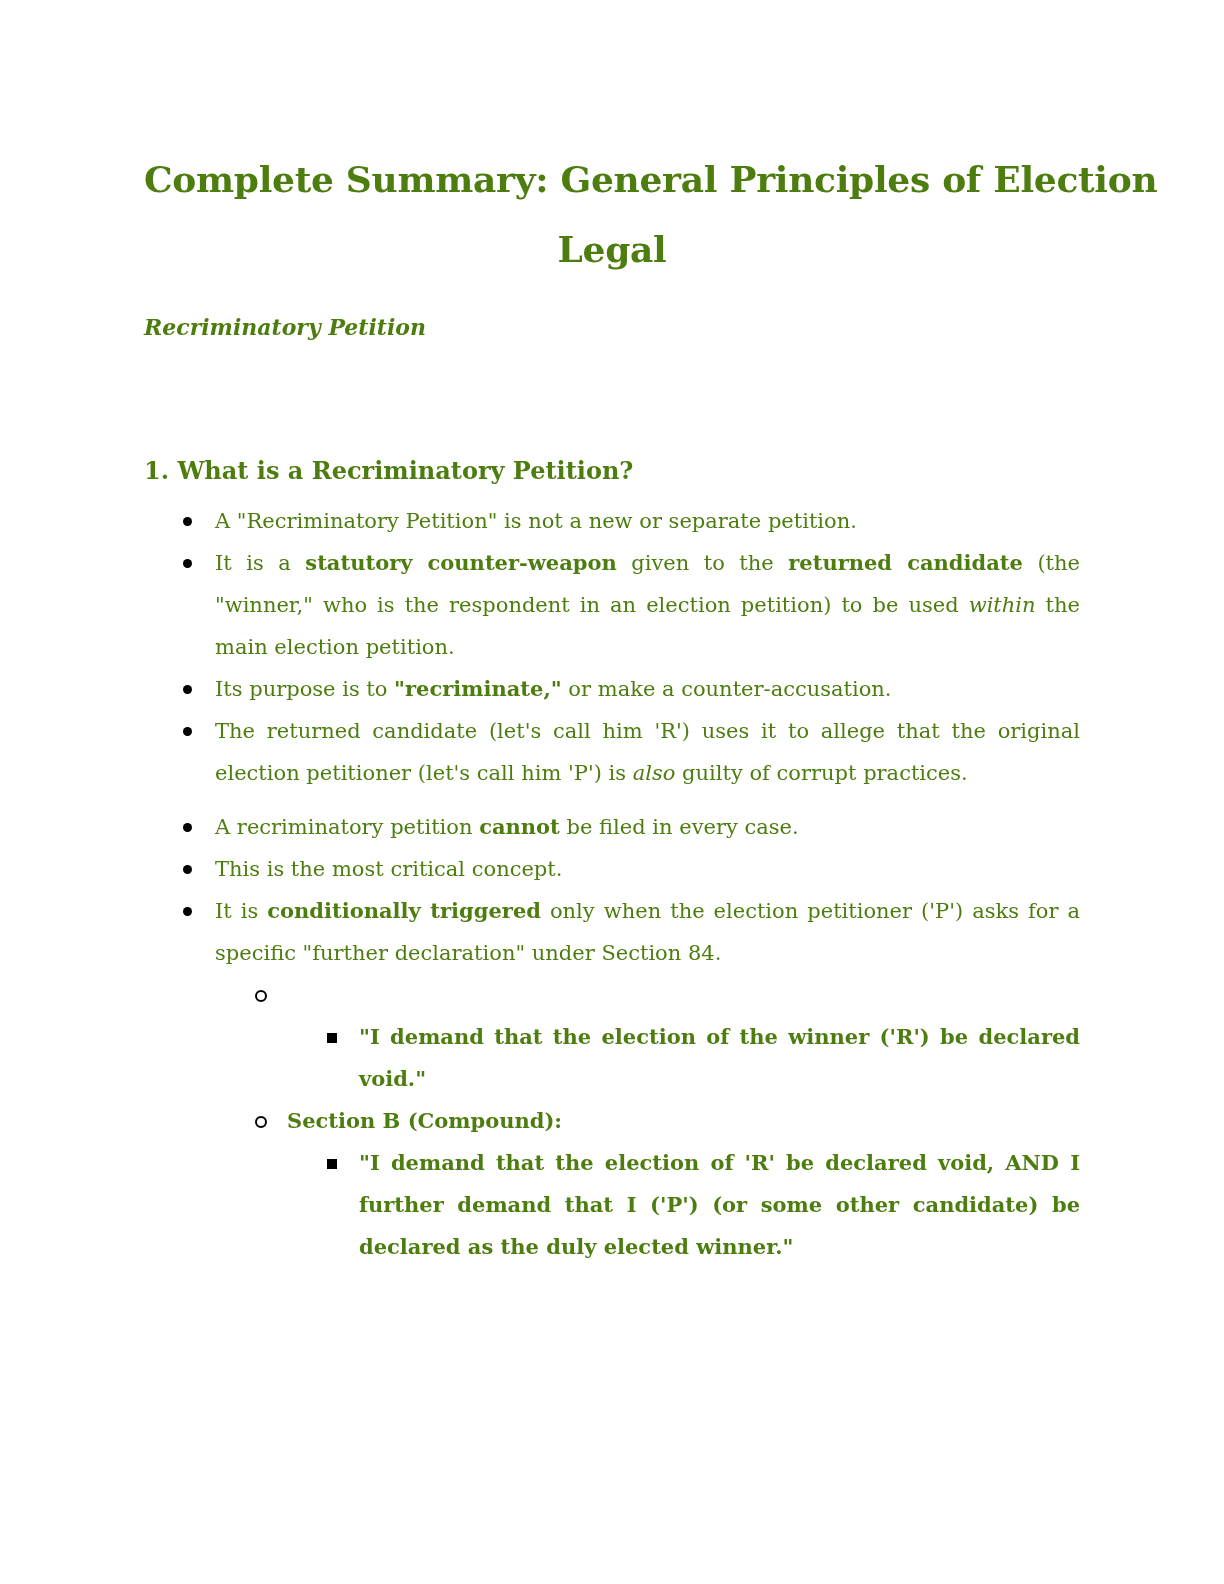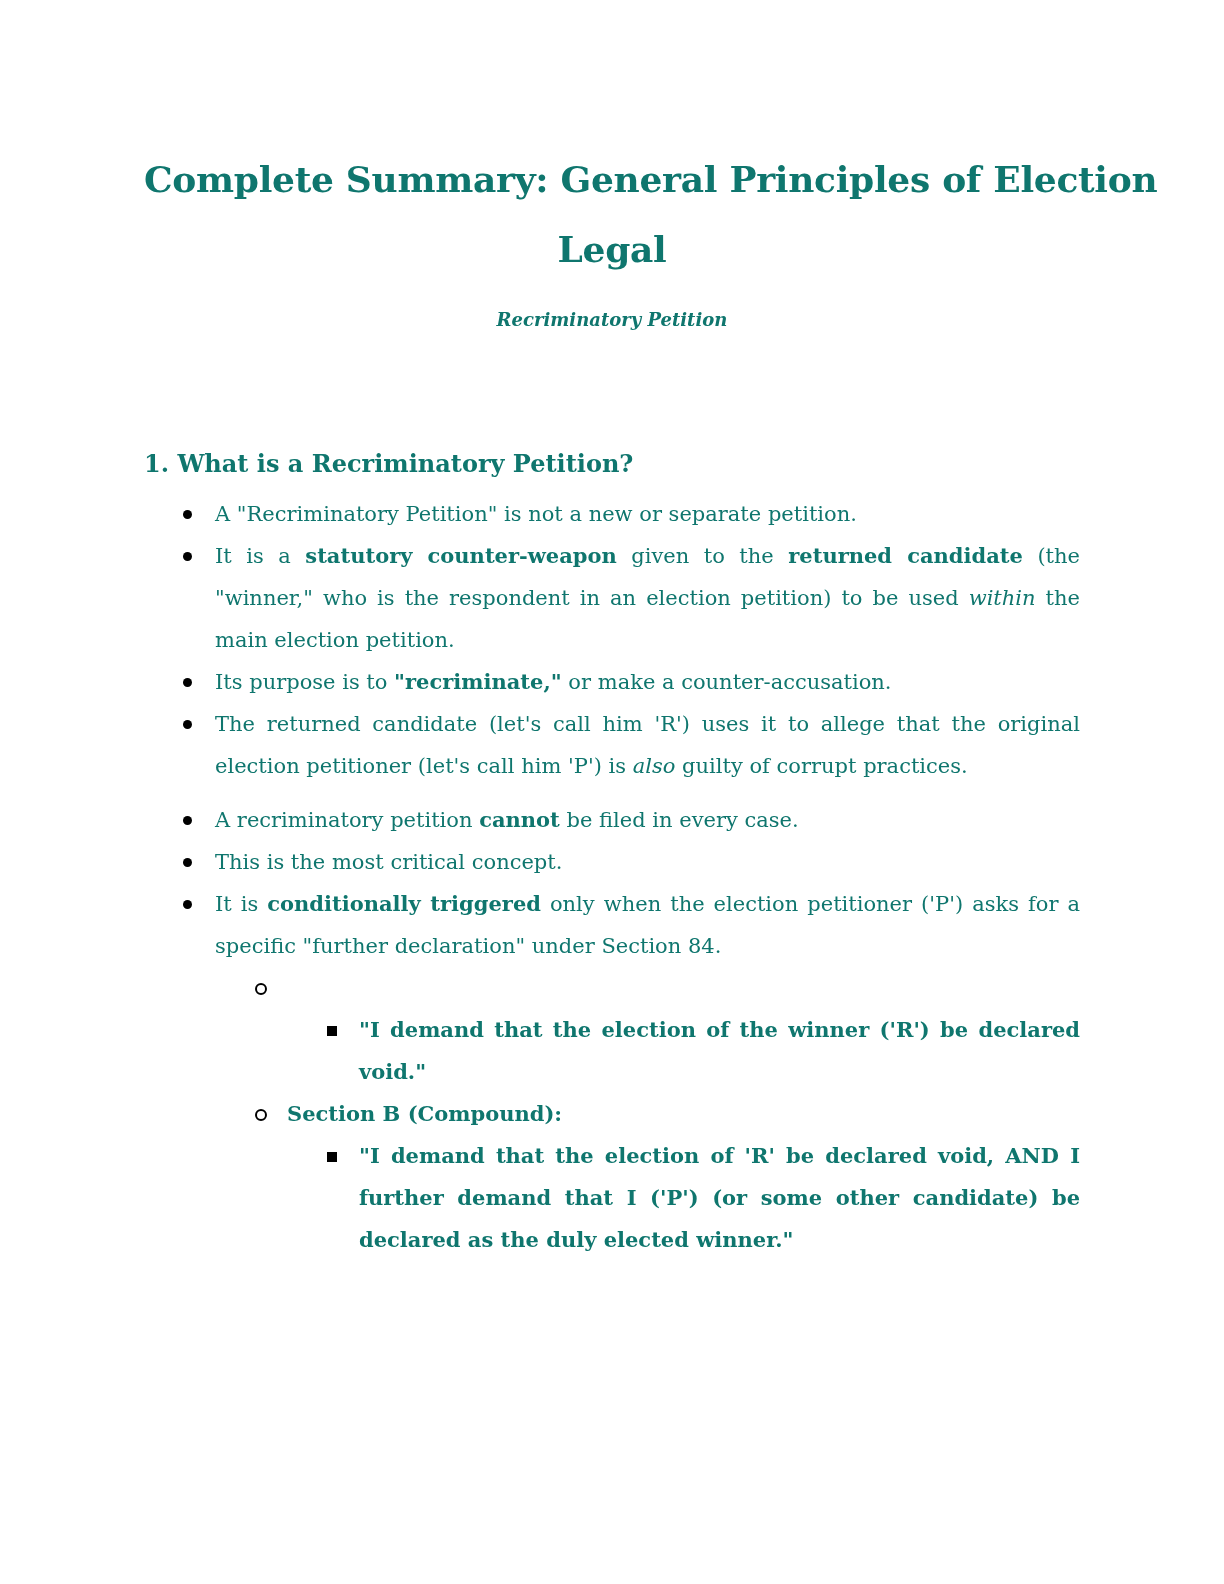--- a/index.html
+++ b/index.html
@@ -9,37 +9,37 @@
   }
   .page {
     position: relative;
     width: 1224px;
     height: 1584px;
     margin: 0 auto;
     background: #ffffff;
     box-sizing: border-box;
     padding: 144px 144px 12px 144px;
     font-family: "DejaVu Serif", serif;
-    color: #0f766e;
+    color: #4d7c0f;
     overflow: hidden;
   }
   .doc-title {
     text-align: center;
     font-weight: bold;
     font-size: 36px;
     line-height: 70px;
     letter-spacing: -0.3px;
   }
   .doc-title .tline { white-space: nowrap; }
   .doc-subtitle {
-    margin-top: 21px;
-    text-align: center;
+    margin-top: 28px;
+    text-align: left;
     font-weight: bold;
     font-style: italic;
-    font-size: 18px;
+    font-size: 22px;
     line-height: 30px;
   }
   .heading {
     font-weight: bold;
     font-size: 24px;
     line-height: 34px;
   }
   .section:first-of-type .heading { margin-top: 112px; }
   .section + .section .heading { margin-top: 26px; }
   .list {

